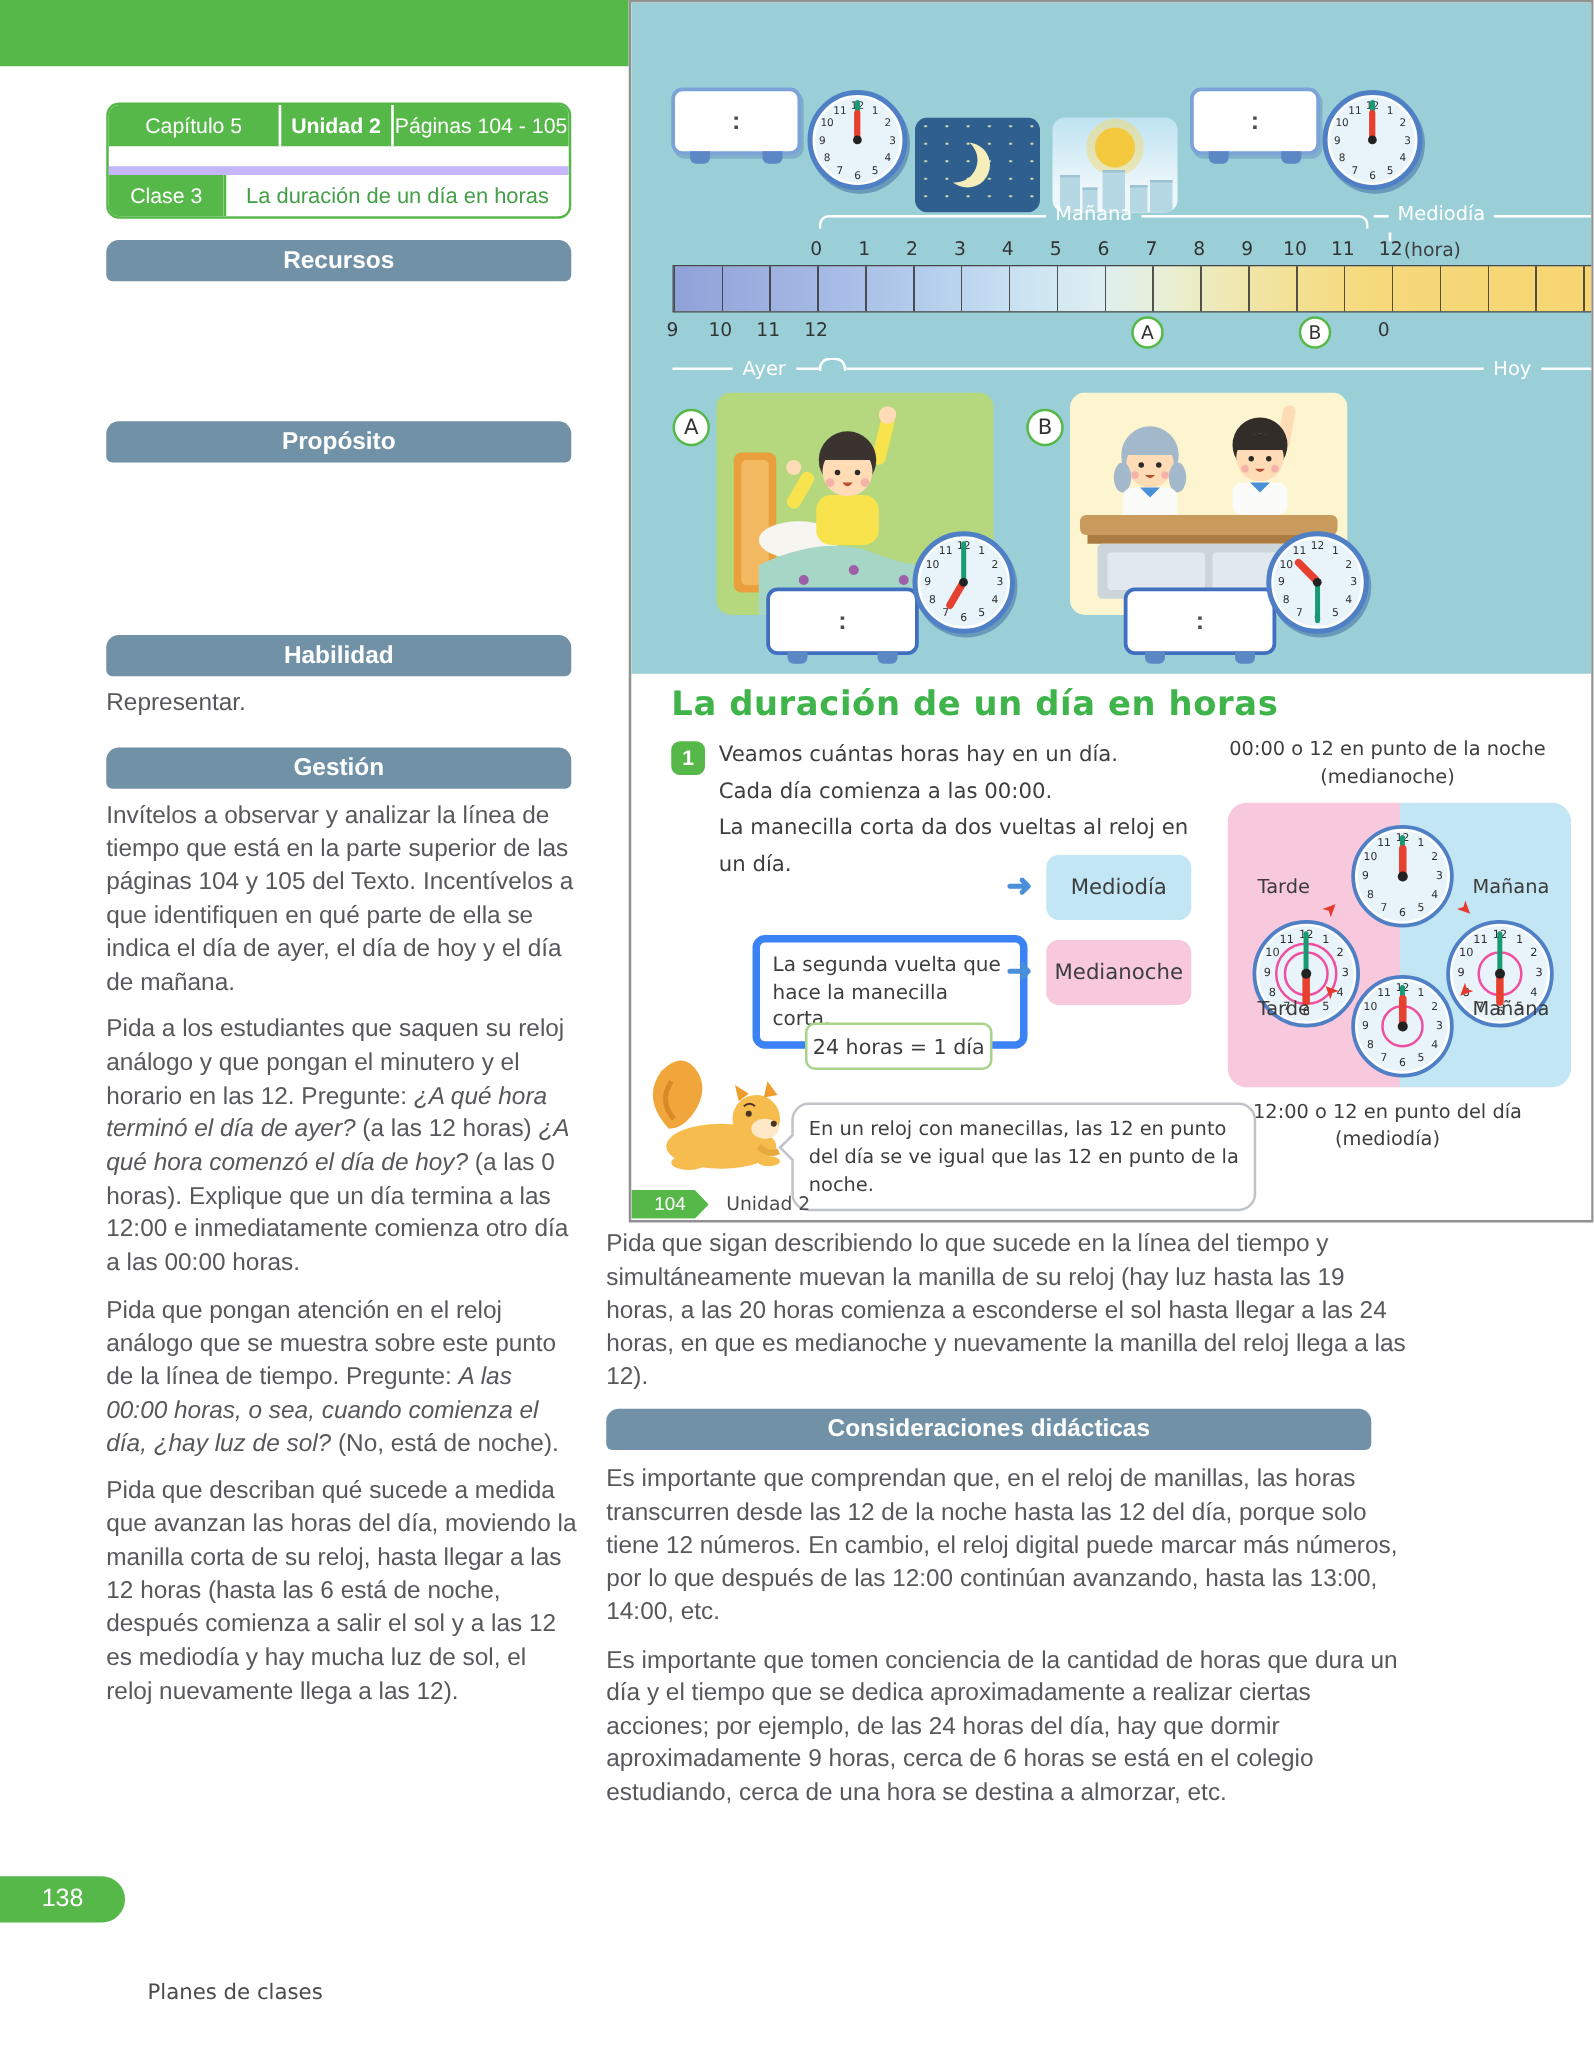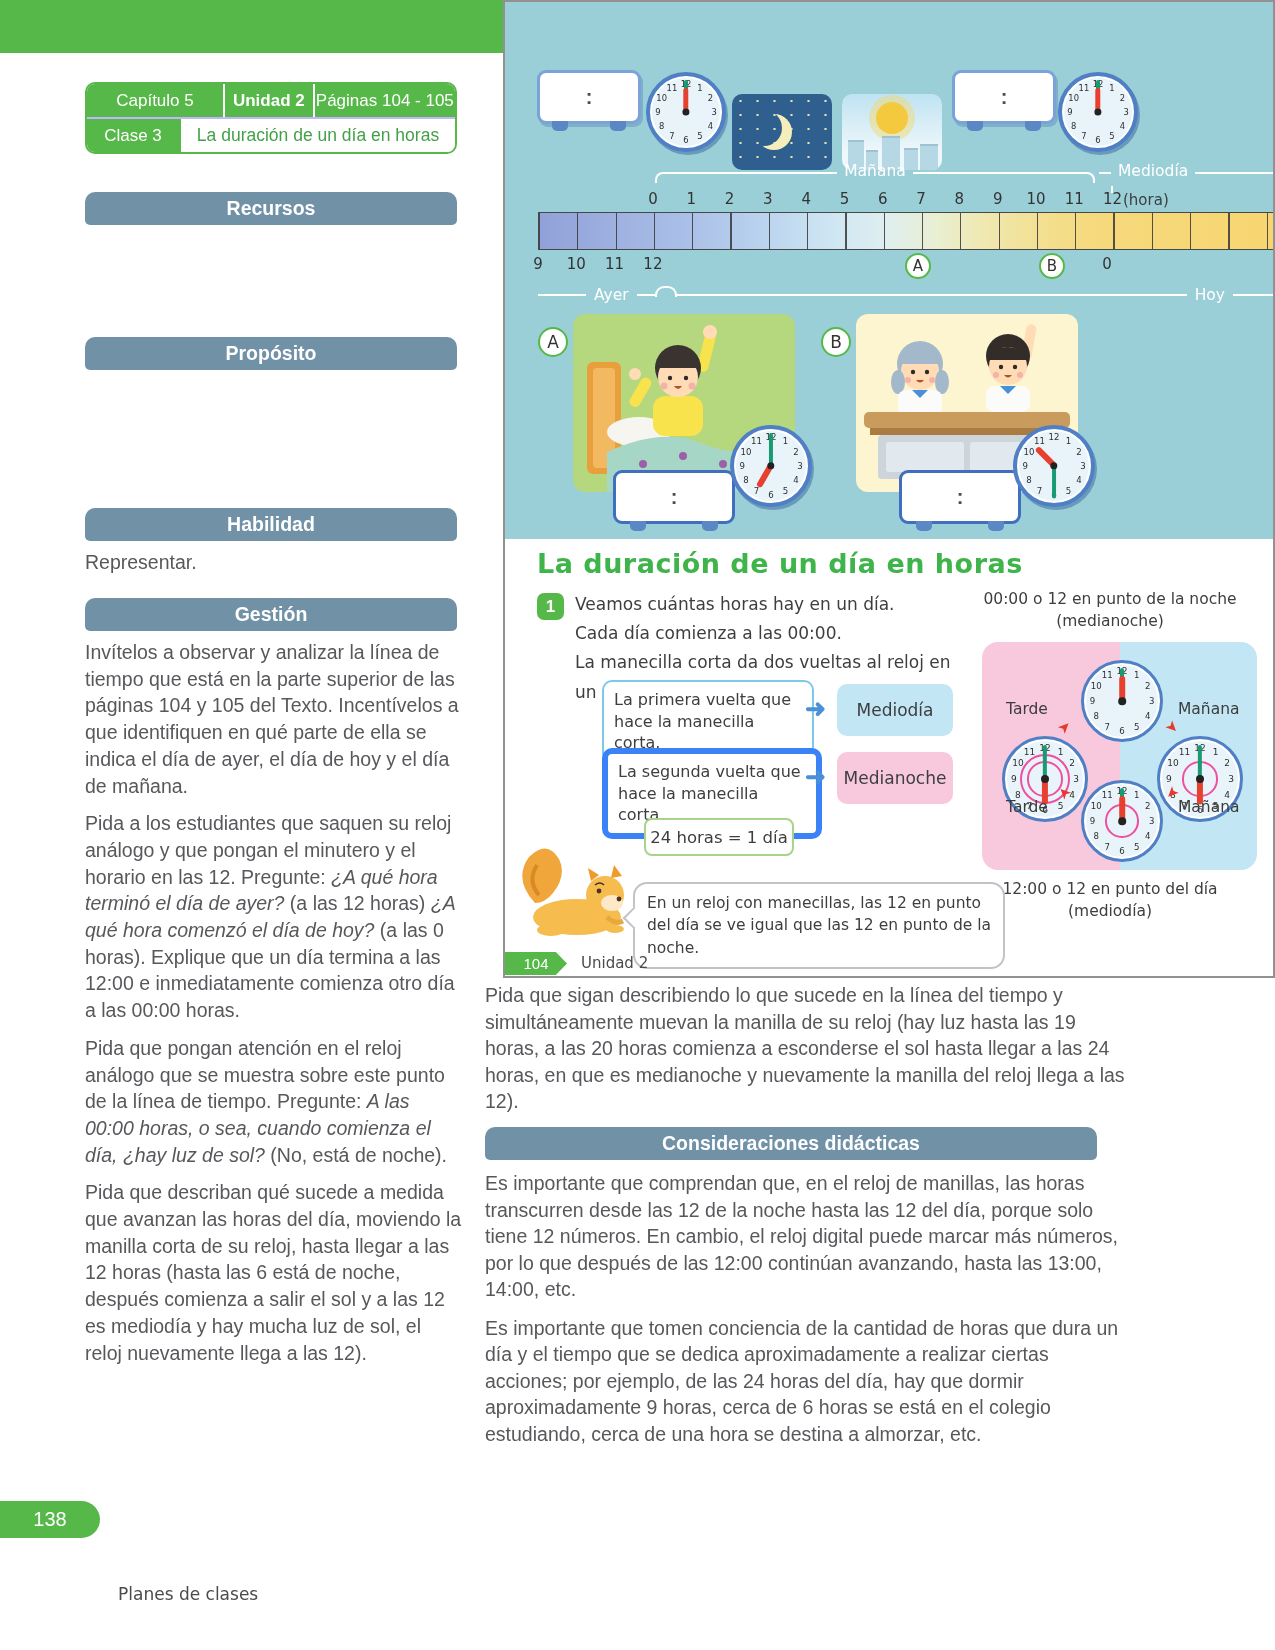--- a/index.html
+++ b/index.html
@@ -8,21 +8,21 @@
   .abs{position:absolute;box-sizing:border-box;}
 
   
   .topbar{left:0;top:0;width:503px;height:53px;background:#56b848;}
 
   
   .tabs{left:85px;top:82px;width:372px;border:2px solid #56b848;border-radius:10px;overflow:hidden;background:#fff;}
   .tabs .row{display:flex;height:33px;}
   .tabs .cell{display:flex;align-items:center;justify-content:center;font-size:17px;}
   .tabs .g{background:#56b848;color:#fff;}
-  .tabs .row2{border-top:2px solid #c4b5fd;}
+  .tabs .row2{border-top:7px solid #c4b5fd;margin-top:16px;}
   .tabs .c1{flex:1.55;}
   .tabs .c2{flex:1;border-left:2px solid #fff;font-weight:bold;}
   .tabs .c3{flex:1.6;border-left:2px solid #fff;}
   .tabs .clase{width:92px;}
   .tabs .lesson{flex:1;border-left:2px solid #56b848;color:#44a048;font-size:17.5px;background:#fff;}
 
   
   .secbar{left:85px;width:372px;height:33px;background:#7191a7;border-radius:10px 10px 5px 5px;
           display:flex;align-items:center;justify-content:center;color:#fff;font-weight:bold;font-size:19.5px;}
   .sectext{left:85px;width:378px;font-size:19.5px;line-height:1.37;color:#57585b;}
@@ -477,21 +477,20 @@
       <div class="cyc-label" style="left:24px;top:156px;">Tarde</div>
       <div class="cyc-label" style="left:196px;top:156px;">Mañana</div>
       <div class="cyc-arrow" style="left:76px;top:76px;transform:rotate(-45deg);">➤</div>
       <div class="cyc-arrow" style="left:184px;top:76px;transform:rotate(45deg);">➤</div>
       <div class="cyc-arrow" style="left:184px;top:142px;transform:rotate(135deg);">➤</div>
       <div class="cyc-arrow" style="left:76px;top:142px;transform:rotate(-135deg);">➤</div>
     </div>
 
     <div class="abs cap tbfont" style="left:460px;top:876px;">12:00 o 12 en punto del día (mediodía)</div>
 
-    <div class="vbox b1 tbfont" style="left:97px;top:678px;width:188px;">La primera vuelta que hace la manecilla corta.</div>
     <div class="abs arrowg" style="left:300px;top:692px;">➜</div>
     <div class="rbox tbfont" style="left:332px;top:682px;width:116px;height:52px;background:#c3e6f5;">Mediodía</div>
 
     <div class="vbox b2 tbfont" style="left:97px;top:746px;width:188px;">La segunda vuelta que hace la manecilla corta.</div>
     <div class="abs arrowg" style="left:300px;top:760px;">➜</div>
     <div class="rbox tbfont" style="left:332px;top:750px;width:116px;height:52px;background:#f8c9dc;">Medianoche</div>
 
     <div class="abs eqbox tbfont">24 horas = 1 día</div>
 
     <svg class="abs" style="left:8px;top:843px;" width="120" height="95" viewBox="0 0 120 95">

